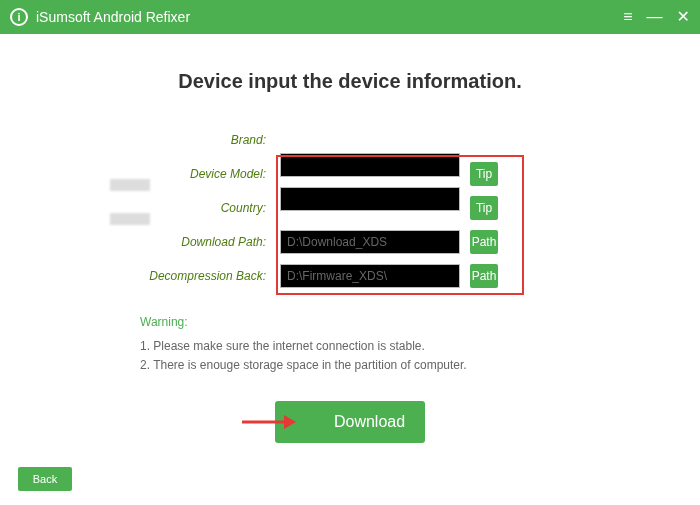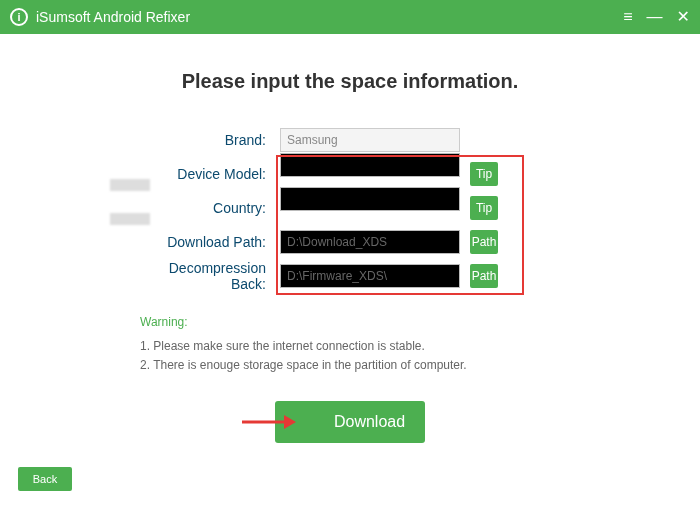--- a/index.html
+++ b/index.html
@@ -9,21 +9,21 @@
 .titlebar .logo { width: 18px; height: 18px; border-radius: 50%; border: 2px solid #fff; display: flex; align-items: center; justify-content: center; margin-right: 8px; font-size: 11px; font-weight: bold; }
 .titlebar .title { font-size: 14px; flex: 1; }
 .titlebar .winbtns { display: flex; gap: 14px; font-size: 16px; }
 .titlebar .winbtns span { cursor: pointer; line-height: 1; }
 
 .content { padding: 20px 30px 0 30px; position: relative; }
 h1 { text-align: center; font-size: 20px; font-weight: bold; color: #333; margin: 16px 0 30px 0; }
 
 .form { width: 440px; margin: 0 auto; position: relative; }
 .row { display: flex; align-items: center; height: 34px; margin-bottom: 0; }
-.label { width: 150px; text-align: right; padding-right: 14px; font-size: 14px; color: #0c4a6e; }
+.label { width: 150px; text-align: right; padding-right: 14px; font-size: 12px; color: #4d7c0f; font-style: italic; }
 .field { width: 180px; }
 .field input { width: 100%; height: 24px; border: 1px solid #bbb; padding: 0 6px; font-size: 12px; color: #666; background: #000000; }
 .field input.readonly { background: #f4f4f4; color: #888; border-color: #ccc; }
 .field .blur { display: inline-block; background: #ddd; width: 40px; height: 12px; filter: blur(1px); }
 .sidebtn { margin-left: 10px; }
 .sidebtn button { background: #4caf50; color: #fff; border: none; width: 28px; height: 24px; font-size: 12px; border-radius: 2px; cursor: pointer; }
 
 .redbox { position: absolute; border: 2px solid #e53935; top: 32px; left: 146px; width: 248px; height: 140px; pointer-events: none; }
 
 .warning { width: 420px; margin: 22px auto 0 auto; }
@@ -47,28 +47,27 @@
     </div>
   <div class="title">iSumsoft Android Refixer</div>
   <div class="winbtns">
     <span>≡</span>
     <span>—</span>
     <span>✕</span>
   </div>
 </div>
 
 <div class="content">
-  <h1>Please input the space information.</h1>
+  <h1>Device input the device information.</h1>
 
   <div class="form">
     <div class="redbox"></div>
 
     <div class="row">
       <div class="label">Brand:</div>
-      <div class="field"><input class="readonly" readonly="" value="Samsung" style=""></div>
     </div>
 
     <div class="row">
       <div class="label">Device Model:</div>
       <div class="field"><input style="color: transparent;" value=""><span class="blur" style="position:relative;left:-170px;top:0;"></span></div>
       <div class="sidebtn"><button>Tip</button></div>
     </div>
 
     <div class="row">
       <div class="label">Country:</div>

